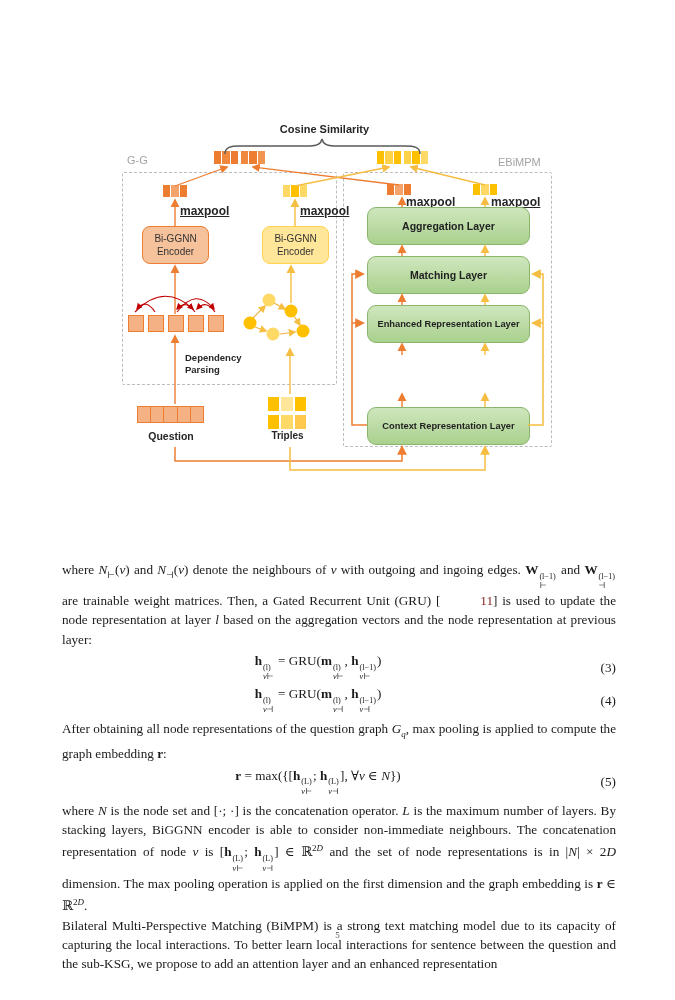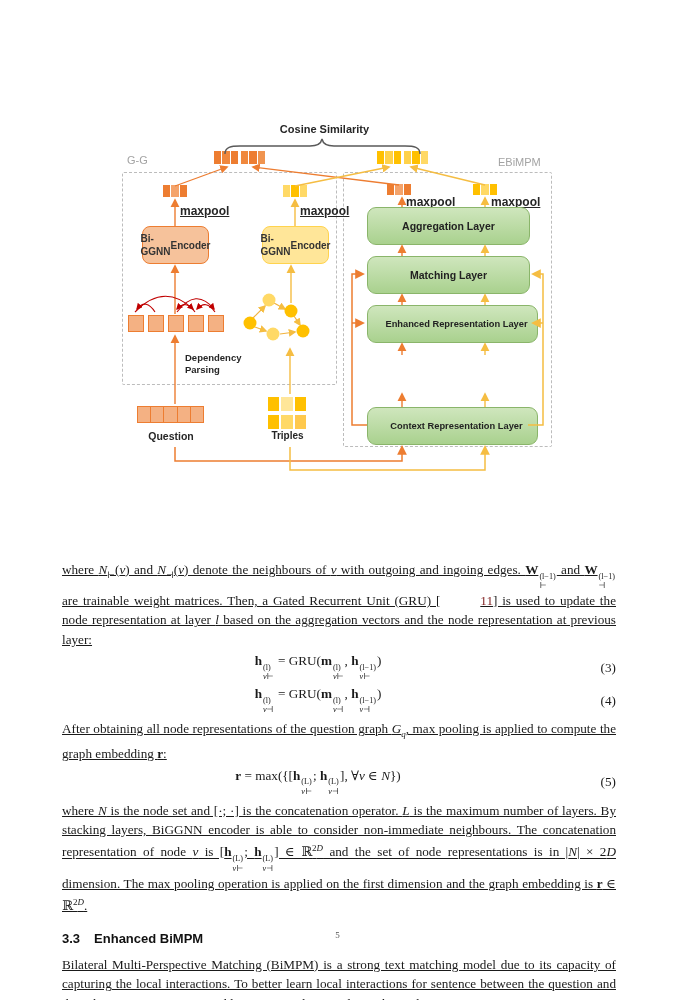--- a/index.html
+++ b/index.html
@@ -6,38 +6,38 @@
   .page{position:relative;width:675px;height:1000px;margin:0 auto;background:#ffffff;overflow:hidden;
         font-family:"Liberation Serif","DejaVu Serif",serif;color:#1a1a1a;}
   
   .fig{position:absolute;left:0;top:0;width:675px;height:480px;}
   .fig svg{position:absolute;left:0;top:0;pointer-events:none;}
   .flbl{position:absolute;font-family:"Liberation Sans","DejaVu Sans",sans-serif;font-weight:bold;color:#262626;}
   .panel{position:absolute;border:1.5px dashed #bcbcbc;border-radius:2px;}
   .panel-lbl{position:absolute;font-family:"Liberation Sans",sans-serif;color:#a3a3a3;font-size:11px;}
   .bar{position:absolute;display:flex;gap:1px;}
   .bar span{flex:1;display:block;}
-  .encoder{position:absolute;border-radius:8px;display:flex;align-items:center;justify-content:center;
-           font-family:"Liberation Sans",sans-serif;font-weight:bold;font-size:10px;line-height:13px;color:#333;}
+  .encoder{position:absolute;border-radius:8px;display:flex;flex-direction:column;align-items:center;justify-content:center;
+           font-family:"Liberation Sans",sans-serif;font-weight:normal;font-size:10px;line-height:13px;color:#333;}
   .enc-o{background:#F6C29B;border:1.6px solid #ED7D31;}
   .enc-y{background:#FFE699;border:1.6px solid #FFD34D;}
   .glayer{position:absolute;left:367px;width:161px;height:36px;border-radius:9px;
           background:linear-gradient(180deg,#cfe6bd 0%,#a9d18e 100%);border:1.5px solid #8ab56a;
           display:flex;align-items:center;justify-content:center;
           font-family:"Liberation Sans",sans-serif;font-weight:bold;color:#222;font-size:10.5px;}
-  .glayer.small{font-size:9.3px;padding-left:8px;}
+  .glayer.small{font-size:9.3px;}
   .sq{position:absolute;width:14px;height:15px;background:#F4B183;border:1.2px solid #ED7D31;}
   .qcell{border:1px solid #ED7D31;background:#F4B183;margin-left:-1px;}
   .maxpool{position:absolute;font-family:"Liberation Sans",sans-serif;font-weight:bold;font-size:12px;color:#262626;text-decoration:underline;}
   
   .caption{position:absolute;left:62px;top:490px;width:553px;
            font-family:"Liberation Sans","DejaVu Sans",sans-serif;font-size:11px;line-height:15.6px;
            color:#111;text-align:justify;}
   .content{position:absolute;left:62px;top:560px;width:554px;font-size:13.2px;line-height:19.3px;text-align:justify;}
-  .content p{margin:0;text-decoration:underline;}
+  .content p{margin:0;}
   .eq{display:flex;align-items:center;margin:4px 0;line-height:1.15;}
   .eq-body{flex:1;text-align:center;}
   .eq-num{width:42px;text-align:right;}
   .ss{display:inline-flex;flex-direction:column;align-items:flex-start;vertical-align:-0.55em;
       font-size:0.62em;line-height:1.2;margin-left:1px;margin-right:1px;}
   sup,sub{font-size:0.68em;}
   .cite{color:#7f1d1d;margin-left:40px;}
   h3.sect{margin:13px 0 7px 0;font-family:"Liberation Sans","DejaVu Sans",sans-serif;font-size:13px;color:#111;}
   h3.sect .snum{margin-right:14px;}
   .pageno{position:absolute;left:0;top:930px;width:675px;text-align:center;font-size:9px;color:#555;}
@@ -283,21 +283,18 @@
     </div>
 
     <p>where <i>N</i> is the node set and [·; ·] is the concatenation operator. <i>L</i> is the maximum number of layers. By stacking layers, BiGGNN encoder is able to consider non-immediate neighbours. The concatenation representation of node <i>v</i> is [<b>h</b><span class="ss">
           <span>(L)</span>
           <span><i>v</i>⊢</span>
         </span>; <b>h</b><span class="ss">
           <span>(L)</span>
           <span><i>v</i>⊣</span>
         </span>] ∈ ℝ<sup>2<i>D</i></sup> and the set of node representations is in |<i>N</i>| × 2<i>D</i> dimension. The max pooling operation is applied on the first dimension and the graph embedding is <b>r</b> ∈ ℝ<sup>2<i>D</i></sup>.</p>
 
-    <h3 class="sect">
-      <span class="snum">3.3</span><span>Enhanced BiMPM</span>
-    </h3>
 
     <p>Bilateral Multi-Perspective Matching (BiMPM) is a strong text matching model due to its capacity of capturing the local interactions. To better learn local interactions for sentence between the question and the sub-KSG, we propose to add an attention layer and an enhanced representation</p>
   </div>
 
   <div class="pageno">5</div>
 </div>
 
 </body></html>

